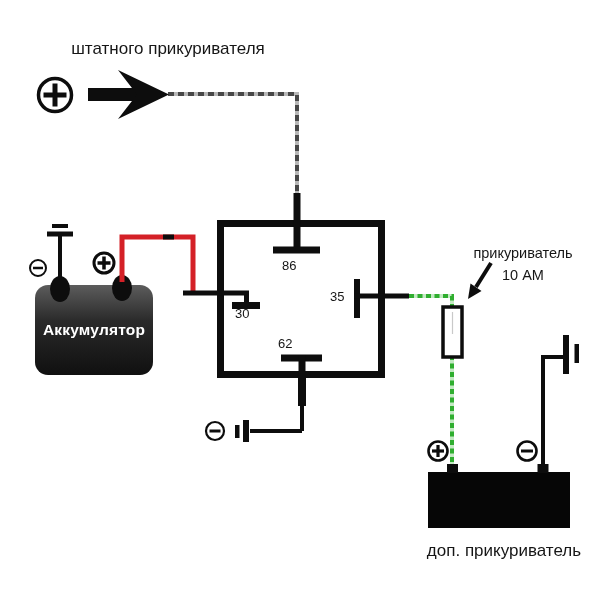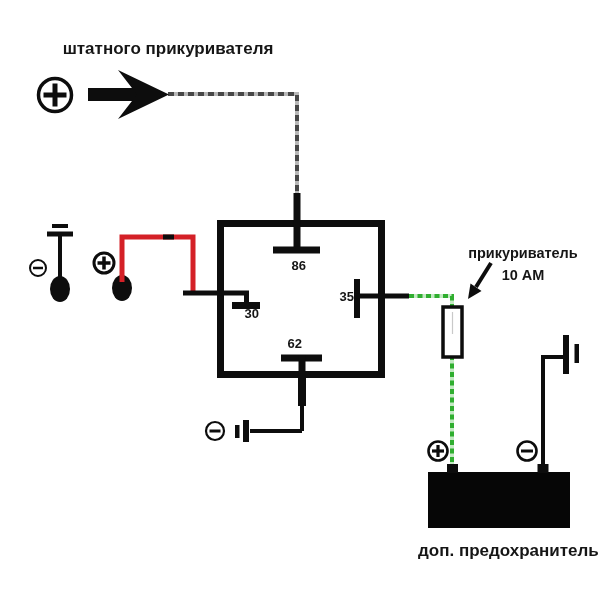--- a/index.html
+++ b/index.html
@@ -31,38 +31,41 @@
   .battery-box{
     position:absolute;left:35px;top:285px;width:118px;height:90px;border-radius:13px;
     background:linear-gradient(180deg,#5c5c5c 0%,#2a2a2a 40%,#101010 100%);
     z-index:1;display:flex;align-items:center;justify-content:center;
   }
   .battery-label{color:#fff;font-weight:bold;font-size:15.5px;letter-spacing:.2px;}
   .load-box{
     position:absolute;left:428px;top:472px;width:142px;height:56px;background:#060606;z-index:1;
   }
   
-  .lbl{position:absolute;color:#161616;font-weight:bold;z-index:3;}
+  .lbl{position:absolute;color:#161616;font-weight:normal;z-index:3;}
   .source-label{left:62px;top:39px;width:212px;font-size:17px;text-align:center;white-space:nowrap;}
-  .pin-label{font-size:13px;width:24px;text-align:right;line-height:14px;}
+  .pin-label{font-size:13px;width:24px;text-align:left;line-height:14px;}
   .pin-86{left:282px;top:259px;}
   .pin-30{left:225px;top:307px;padding-left:10px;}
   .pin-87{left:330px;top:290px;}
   .pin-85{left:278px;top:337px;}
   .fuse-label{left:448px;top:242px;width:150px;font-size:14.5px;text-align:center;line-height:22px;}
   .fuse-label span{display:block;}
   .load-label{left:418px;top:541px;width:172px;font-size:17px;text-align:center;white-space:nowrap;}
 </style>
 </head>
 <body>
 
 <div class="stage">
 
   <div class="relay-box"></div>
 
+  <div class="battery-box">
+    <span class="battery-label">Аккумулятор</span>
+  </div>
 
   <div class="load-box"></div>
 
   <svg class="art" width="600" height="600" viewBox="0 0 600 600">
 
     <g>
       <polyline class="u-gray" stroke-width="4" points="168,94 297,94 297,196"></polyline>
       <polyline class="d-gray" stroke-width="4" points="168,94 297,94 297,196"></polyline>
     </g>
 
@@ -184,14 +187,14 @@
   <div class="lbl pin-label pin-86">86</div>
   <div class="lbl pin-label pin-30">30</div>
   <div class="lbl pin-label pin-87">35</div>
   <div class="lbl pin-label pin-85">62</div>
 
   <div class="lbl fuse-label">
     <span>прикуриватель</span>
     <span>10 АМ</span>
   </div>
 
-  <div class="lbl load-label">доп. предохранитель</div>
+  <div class="lbl load-label">доп. прикуриватель</div>
 </div>
 
 </body></html>

